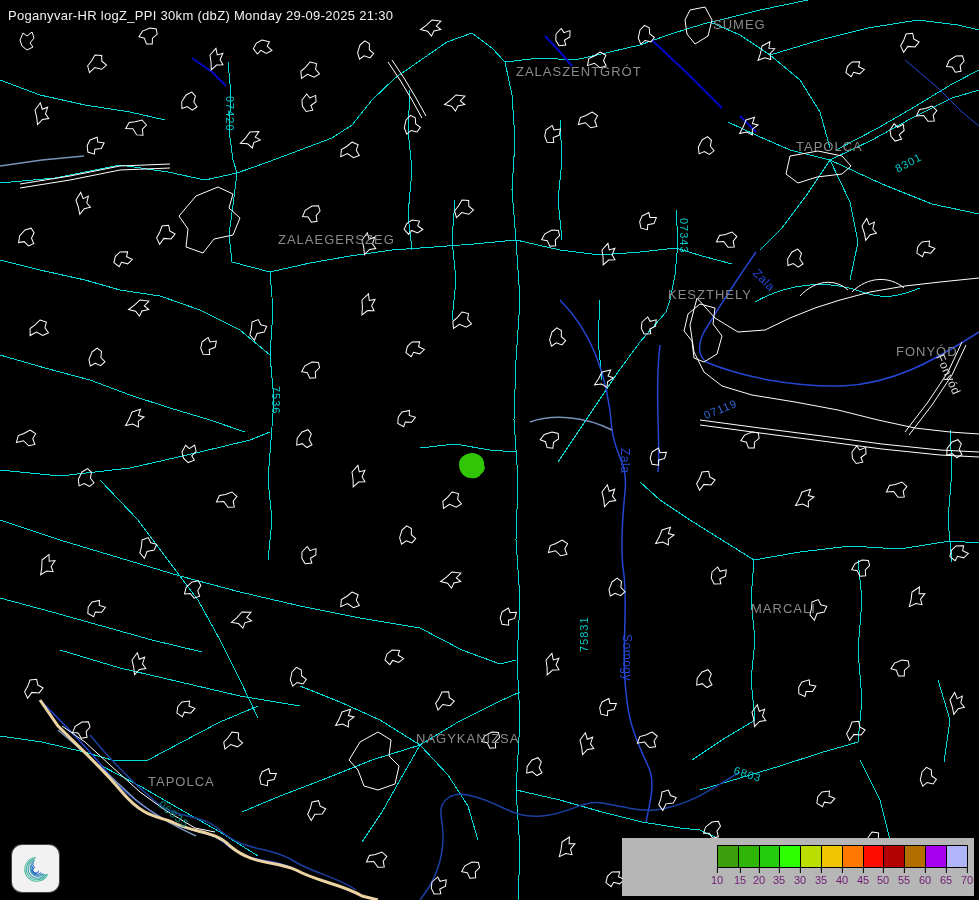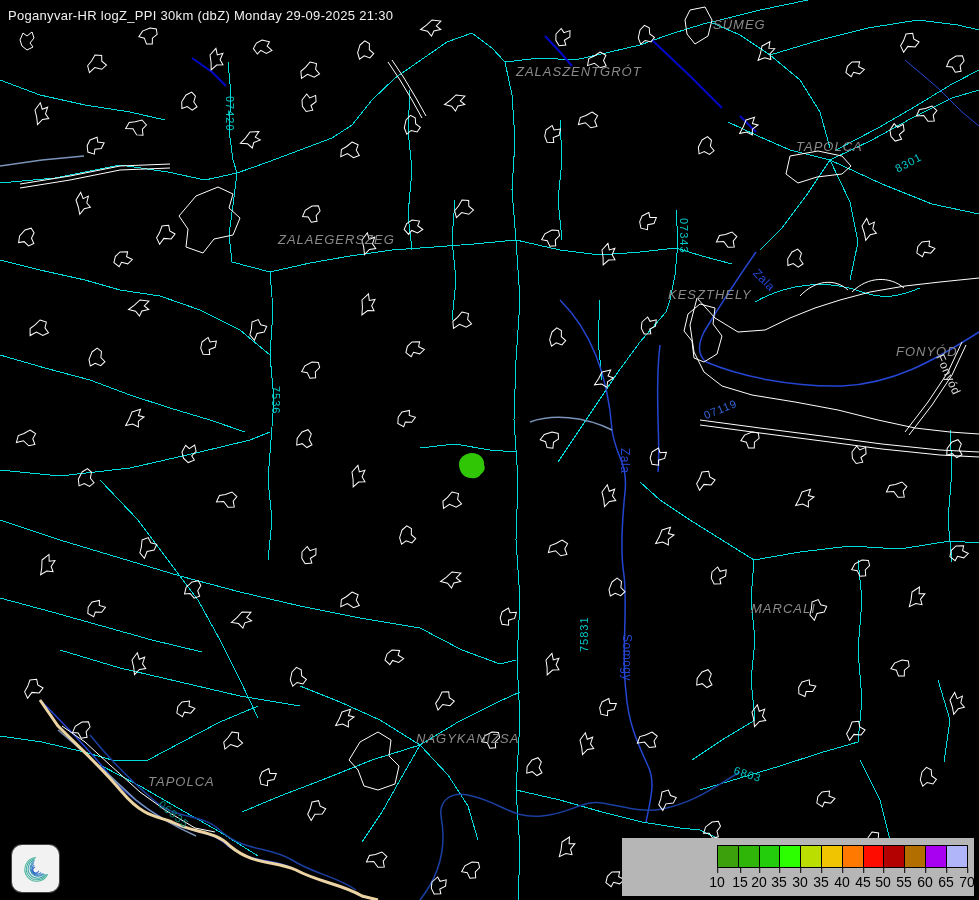--- a/index.html
+++ b/index.html
@@ -1,30 +1,30 @@
 <!DOCTYPE html>
 <html><head>
 <meta charset="utf-8">
 <style>
   html,body{margin:0;padding:0;background:#000;}
   body{width:979px;height:900px;overflow:hidden;font-family:"Liberation Sans",sans-serif;}
   .stage{position:relative;width:979px;height:900px;background:#000;}
   svg.map{position:absolute;left:0;top:0;}
   .overlay{position:absolute;left:0;top:0;width:979px;height:900px;pointer-events:none;}
   .title{position:absolute;left:8px;top:8px;color:#f0f0f0;font-size:13px;letter-spacing:.3px;white-space:nowrap;}
-  .city{position:absolute;color:#8a8a8a;font-size:13px;letter-spacing:1px;white-space:nowrap;transform-origin:left top;font-style:italic;}
+  .city{position:absolute;color:#8a8a8a;font-size:13px;letter-spacing:1px;white-space:nowrap;transform-origin:left top;}
   .maplbl{position:absolute;font-size:11px;letter-spacing:1px;white-space:nowrap;transform-origin:left top;color:#00c8c8;}
   .waterlbl{position:absolute;font-size:12px;letter-spacing:.5px;white-space:nowrap;transform-origin:left top;color:#2446d2;}
   
   .legend{position:absolute;left:622px;top:838px;width:352px;height:58px;background:#b6b6b6;color:#111;}
   .legend-left{position:absolute;left:2px;top:3px;width:92px;text-align:center;font-size:13px;line-height:1.3;}
   .cells{position:absolute;left:95px;top:7px;display:flex;}
   .cell{width:21.8px;height:23px;border:1px solid #000;box-sizing:border-box;flex:none;}
   .cell+.cell{margin-left:-1px;}
-  .tick{position:absolute;top:36px;transform:translateX(-50%);font-size:14px;color:#000000;}
+  .tick{position:absolute;top:36px;transform:translateX(-50%);font-size:11px;color:#701a75;}
   .tick::before{content:"";position:absolute;left:50%;top:-6px;width:1px;height:5px;background:#000;}
   
   .logo{position:absolute;left:12px;top:845px;width:47px;height:47px;background:#f2f2f2;border-radius:10px;box-shadow:0 0 0 1px #444;display:flex;align-items:center;justify-content:center;}
 </style>
 </head>
 <body>
 
 <div class="stage">
 
   <svg class="map" width="979" height="900" viewBox="0 0 979 900">

